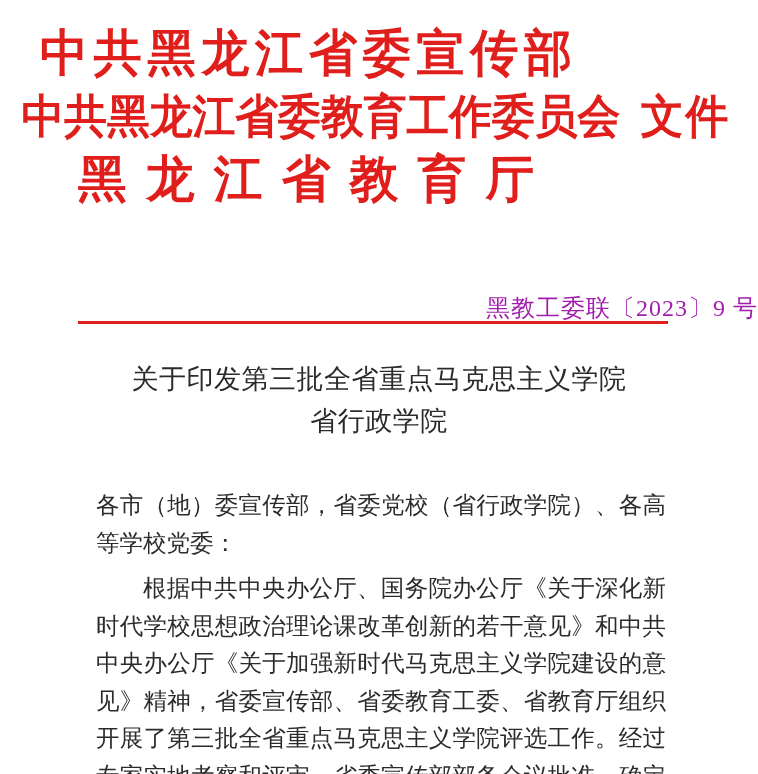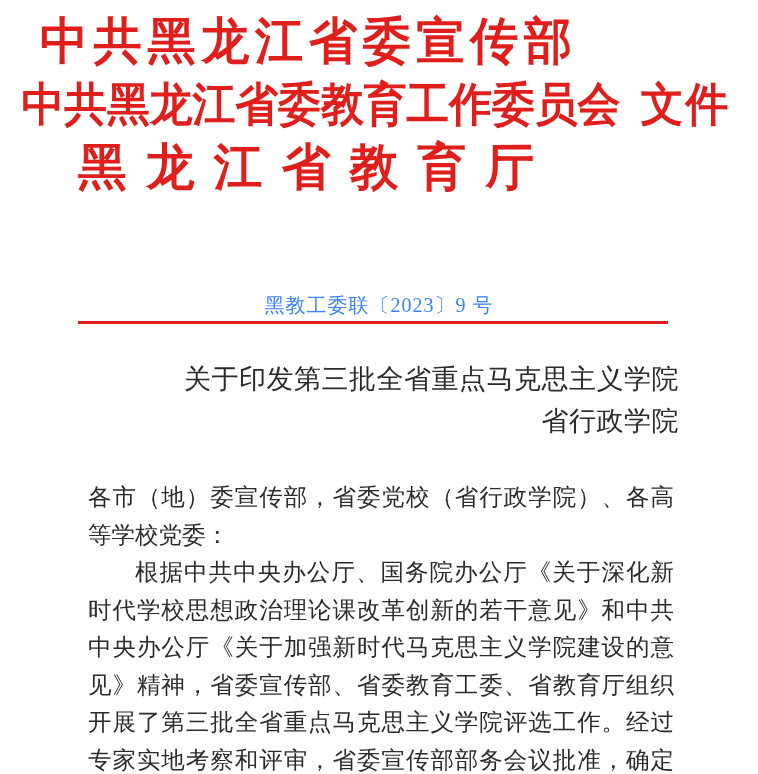--- a/index.html
+++ b/index.html
@@ -21,21 +21,21 @@
     width: 758px;
     height: 774px;
     background: #ffffff;
     box-sizing: border-box;
   }
 
   
   .masthead {
     position: absolute;
     left: 0;
-    top: 16px;
+    top: 28px;
     width: 612px;
     text-align: center;
   }
 
   .mast-line {
     color: #e01f1c;
     font-family: "Liberation Serif", "DejaVu Serif", serif;
     font-weight: bold;
     white-space: nowrap;
     line-height: 1.0;
@@ -67,45 +67,45 @@
     padding-left: 20px;
     transform: scaleX(0.97);
   }
 
   
   .doc-number {
     position: absolute;
     left: 0;
     top: 292px;
     width: 758px;
-    text-align: center;
-    font-size: 20px;
+    text-align: right;
+    font-size: 24px;
     letter-spacing: 1px;
-    color: #3b82f6;
+    color: #a21caf;
     font-family: "Liberation Serif", "DejaVu Serif", serif;
     white-space: nowrap;
   }
 
   
   .red-rule {
     position: absolute;
     left: 78px;
     top: 321px;
     width: 590px;
     height: 3px;
     background: #e01f1c;
   }
 
   
   .doc-title {
     position: absolute;
     left: 79px;
     top: 358px;
     width: 600px;
-    text-align: right;
+    text-align: center;
     font-size: 27px;
     line-height: 42px;
     letter-spacing: 0.5px;
     color: #2b2b2b;
     font-family: "Liberation Serif", "DejaVu Serif", serif;
   }
   .doc-title .t-line { display: block; white-space: nowrap; }
 
   
   .body-block {
@@ -114,21 +114,21 @@
     top: 479px;
     width: 586px;
     font-size: 23.5px;
     line-height: 37.5px;
     color: #2b2b2b;
     letter-spacing: 0px;
     font-family: "Liberation Serif", "DejaVu Serif", serif;
   }
 
   .para {
-    margin: 0;
+    margin: 8px;
     text-align: justify;
     text-justify: inter-character;
   }
   .para + .para { margin-top: 0px; }
   .para.indent { text-indent: 2em; }
 </style>
 </head>
 <body>
 
 <div id="page">

